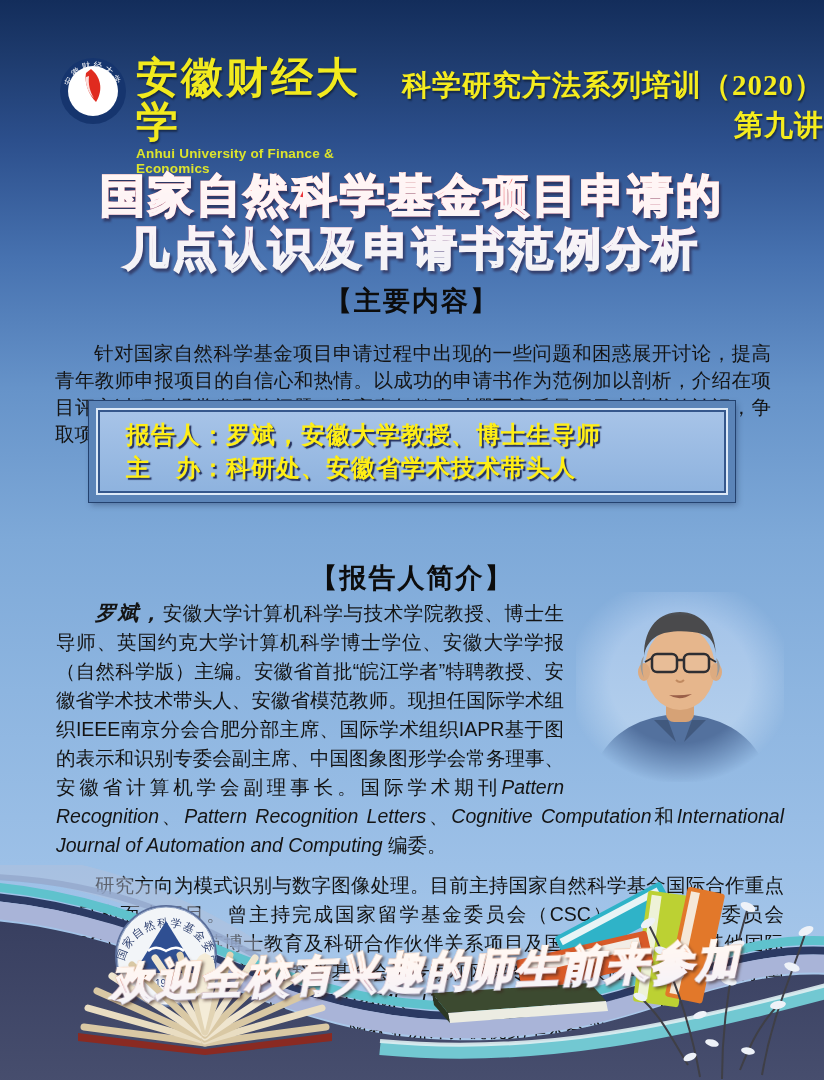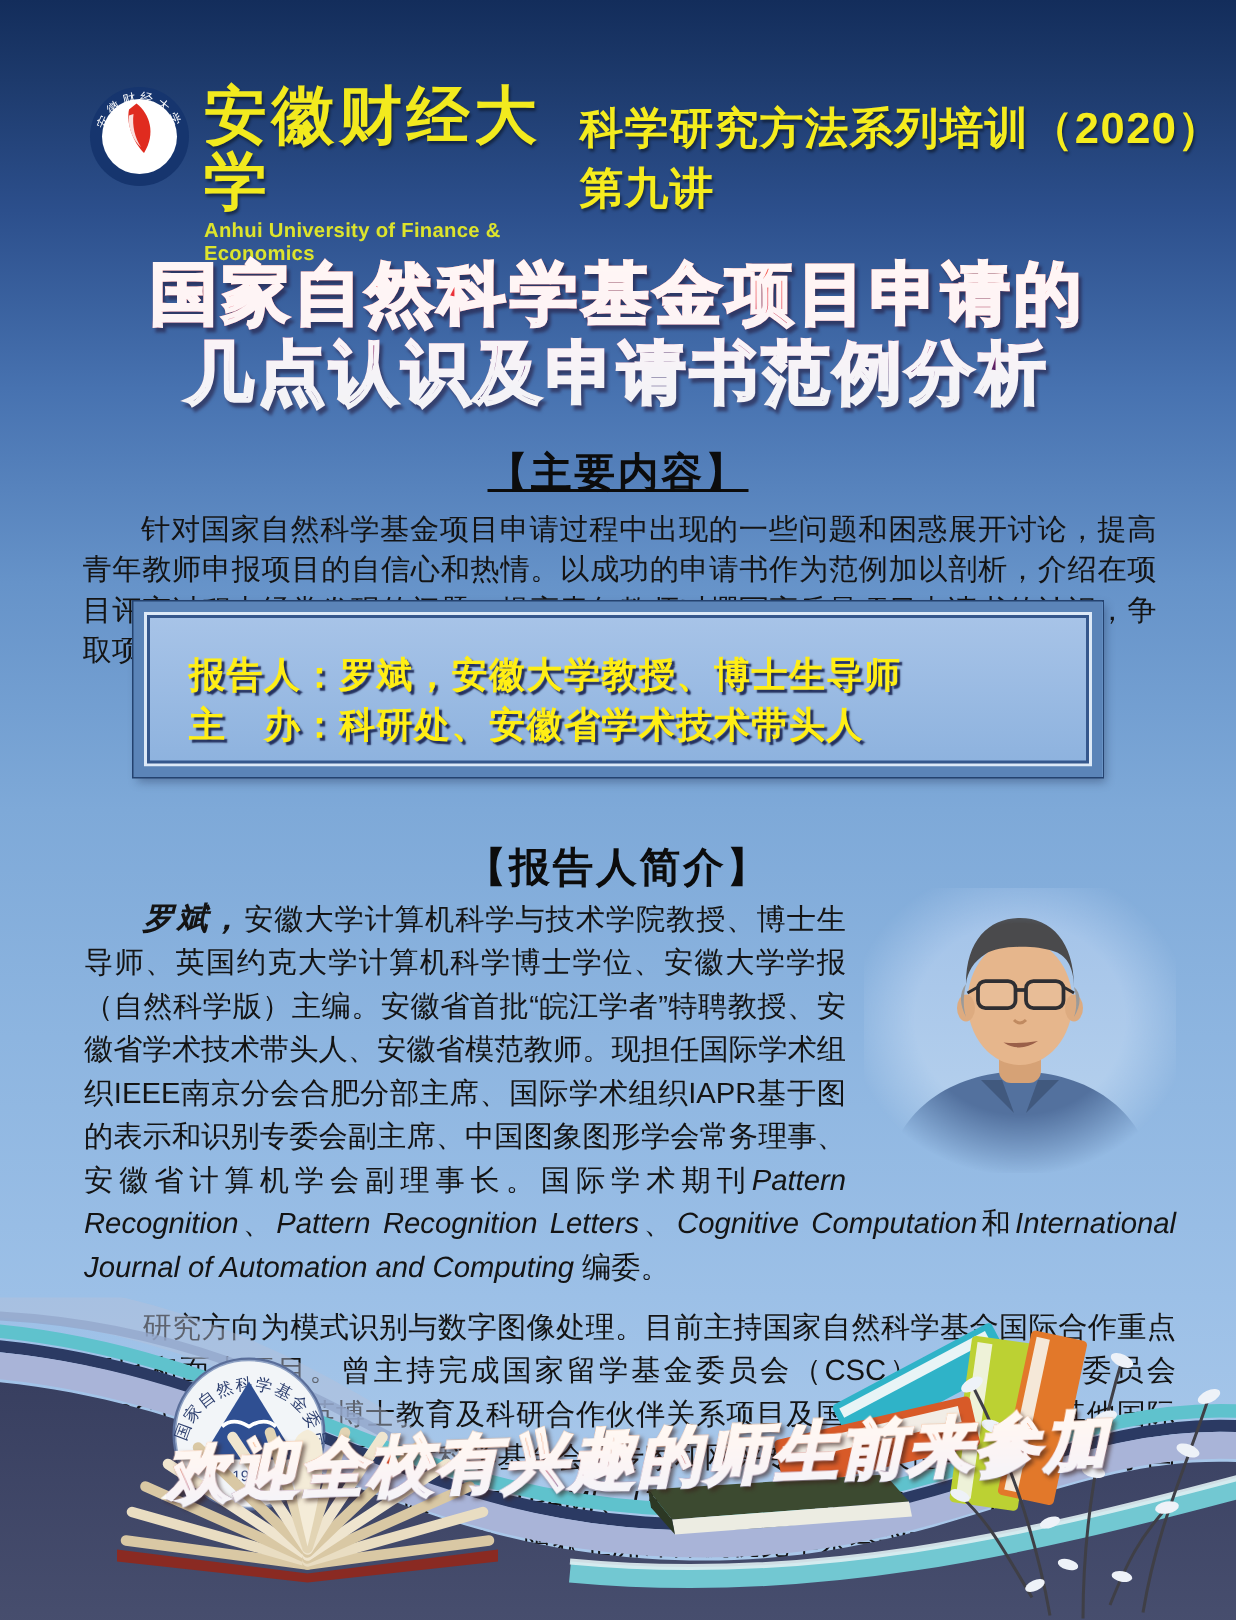--- a/index.html
+++ b/index.html
@@ -6,43 +6,43 @@
   body{width:824px;height:1080px;overflow:hidden;font-family:"Liberation Sans",sans-serif;}
   .page{position:relative;width:824px;height:1080px;overflow:hidden;
     background:linear-gradient(180deg,#132d5b 0%,#1d3a6c 5%,#2c4f8c 13%,#4772b0 24%,#6693c9 36%,#7ea9d8 50%,#8db5e0 64%,#9cc0e7 80%,#a9c8ea 92%);}
   
   .header{position:absolute;top:56px;left:58px;display:flex;align-items:flex-start;}
   .logo{width:70px;height:70px;flex:0 0 auto;}
   .uni-block{margin-left:8px;display:flex;flex-direction:column;}
   .uni-cn{font-family:"Liberation Serif",serif;font-weight:900;font-size:42px;line-height:44px;
     color:#f2ea1e;letter-spacing:3px;text-shadow:1px 2px 2px rgba(0,0,0,.45);}
   .uni-en{font-size:13.5px;font-weight:700;color:#dde42c;margin-top:2px;letter-spacing:.2px;}
-  .series{font-family:Liberation Sans, sans-serif;font-weight:900;font-size:29px;color:#f5ec1e;
-    margin-left:18px;padding-top:10px;letter-spacing:1px;text-shadow:1px 2px 2px rgba(0,0,0,.45);}
+  .series{font-family:Liberation Serif, serif;font-weight:900;font-size:29px;color:#f5ec1e;
+    margin-left:18px;padding-top:10px;letter-spacing:1px;text-shadow:1px 2px 2px rgba(0,0,0,.45);text-align:right;}
   
   .main-title{margin-top:12px;position:absolute;top:158px;left:0;width:824px;text-align:center;
     font-family:"Liberation Serif",serif;font-weight:900;font-size:45px;line-height:1.17;letter-spacing:3px;
     background:linear-gradient(180deg,#ff5a3c 0%,#e62a3a 30%,#8c2060 58%,#3a1e66 80%,#17164e 100%);
     -webkit-background-clip:text;background-clip:text;color:transparent;-webkit-text-fill-color:transparent;
     -webkit-text-stroke:2px rgba(255,255,255,.95);
     filter:drop-shadow(2px 3px 1px rgba(35,22,55,.55));}
   
   .sec-heading{position:absolute;left:0;width:824px;text-align:center;
     font-family:"Liberation Serif",serif;font-weight:900;font-size:27px;color:#0c0c0c;letter-spacing:2px;}
-  .h-content{top:297px;text-decoration:underline;}
+  .h-content{top:283px;}
   .h-speaker{top:560px;}
   
   .abstract{position:absolute;top:320px;left:55px;width:716px;font-size:19.5px;line-height:27px;
     color:#141414;text-align:justify;text-indent:2em;}
   
   .info-box{position:absolute;top:401px;left:89px;width:646px;box-sizing:border-box;
     background:linear-gradient(180deg,#a8c4e8 0%,#8db2de 100%);
     border:7px solid #5b84b8;
     box-shadow:inset 0 0 0 2px #dde9f7,inset 0 0 0 4px #35578c,0 0 0 1px #24426f,2px 3px 6px rgba(20,30,60,.35);
-    padding:27px 10px 10px 30px;}
+    padding:11px 10px 10px 30px;}
   .info-row{font-family:"Liberation Serif",serif;font-weight:900;font-size:24px;line-height:33px;
     color:#ffee14;letter-spacing:1px;text-shadow:2px 2px 1px rgba(22,32,78,.9);white-space:nowrap;}
   
   .bio{position:absolute;top:598px;left:56px;width:728px;}
   .portrait{float:right;width:208px;height:190px;margin:-6px 0 4px 12px;}
   .bio p{margin:0;font-size:19.5px;line-height:29px;color:#141414;text-align:justify;text-indent:2em;}
   .bio p.p2{margin-top:11px;}
   .bio b.name{font-family:Liberation Sans, sans-serif;font-size:21px;font-style:italic;letter-spacing:1px;margin-top:25px;}
   .it{font-style:italic;}
   

